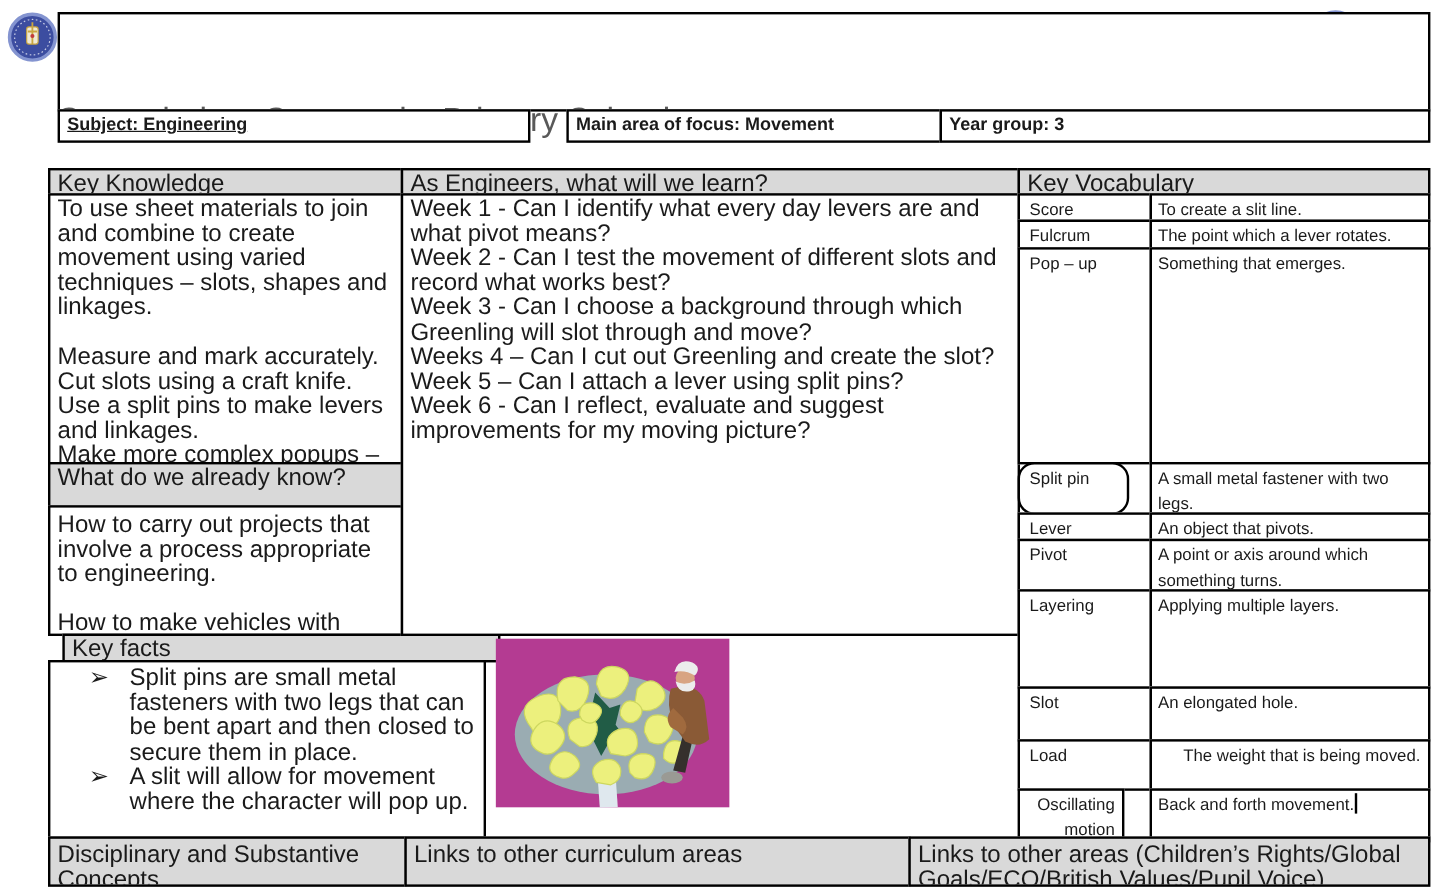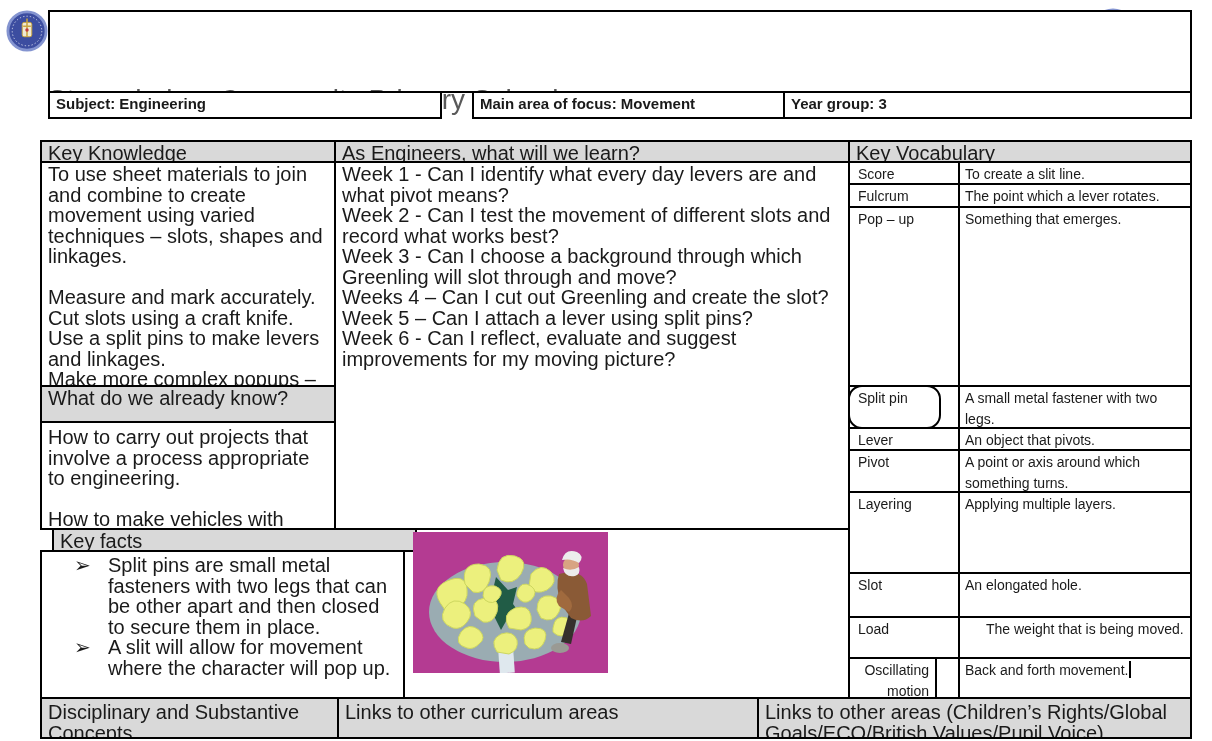--- a/index.html
+++ b/index.html
@@ -42,21 +42,21 @@
       <circle cx="22" cy="22" r="15.5" fill="none" stroke="#ffffff" stroke-width="1" stroke-dasharray="1.4 2.2" opacity="0.75"></circle>
       <rect x="17" y="13" width="10" height="15" rx="2" fill="#efe9d4" stroke="#c9a53f" stroke-width="1"></rect>
       <path d="M22 9 L22 28 M18 17 L26 17" stroke="#c9a53f" stroke-width="1.6"></path>
       <circle cx="22" cy="21" r="1.8" fill="#c23b3b"></circle>
     </svg>
   </div>
 
   <div class="cell" style="left:48px;top:10px;width:1144px;height:83px;"></div>
   <div class="title">Stoneyholme Community Primary School</div>
 
-  <div class="cell bold" style="left:48px;top:91px;width:394px;height:28px;">Subject: Engineering</div>
+  <div class="cell bold" style="left:48px;top:91px;width:394px;height:28px;text-decoration:underline;">Subject: Engineering</div>
   <div class="cell bold" style="left:472px;top:91px;width:313px;height:28px;">Main area of focus: Movement</div>
   <div class="cell bold" style="left:783px;top:91px;width:409px;height:28px;">Year group: 3</div>
 
   <div class="cell hdr" style="left:40px;top:140px;width:296px;height:23px;">Key Knowledge</div>
   <div class="cell" style="left:40px;top:161px;width:296px;height:226px;">
     <div>To use sheet materials to join and combine to create movement using varied techniques – slots, shapes and linkages.</div>
     <div class="blank"></div>
     <div>Measure and mark accurately.</div>
     <div>Cut slots using a craft knife.</div>
     <div>Use a split pins to make levers and linkages.</div>
@@ -67,21 +67,21 @@
   <div class="cell" style="left:40px;top:421px;width:296px;height:109px;padding-top:4px;">
     <div>How to carry out projects that involve a process appropriate to engineering.</div>
     <div class="blank"></div>
     <div>How to make vehicles with construction kits which contain free running wheels</div>
   </div>
 
   <div class="cell hdr" style="left:52px;top:528px;width:365px;height:24px;">Key facts</div>
   <div class="cell" style="left:40px;top:550px;width:365px;height:149px;padding-top:3px;">
     <div class="fact">
       <span class="marker">➢</span>
-      <span class="text">Split pins are small metal fasteners with two legs that can be other apart and then closed to secure them in place.</span>
+      <span class="text">Split pins are small metal fasteners with two legs that can be bent apart and then closed to secure them in place.</span>
     </div>
     <div class="fact">
       <span class="marker">➢</span>
       <span class="text">A slit will allow for movement where the character will pop up.</span>
     </div>
   </div>
 
   <div class="cell hdr" style="left:334px;top:140px;width:516px;height:23px;">As Engineers, what will we learn?</div>
   <div class="cell" style="left:334px;top:161px;width:516px;height:369px;">
     <div>Week 1 - Can I identify what every day levers are and what pivot means?</div>

